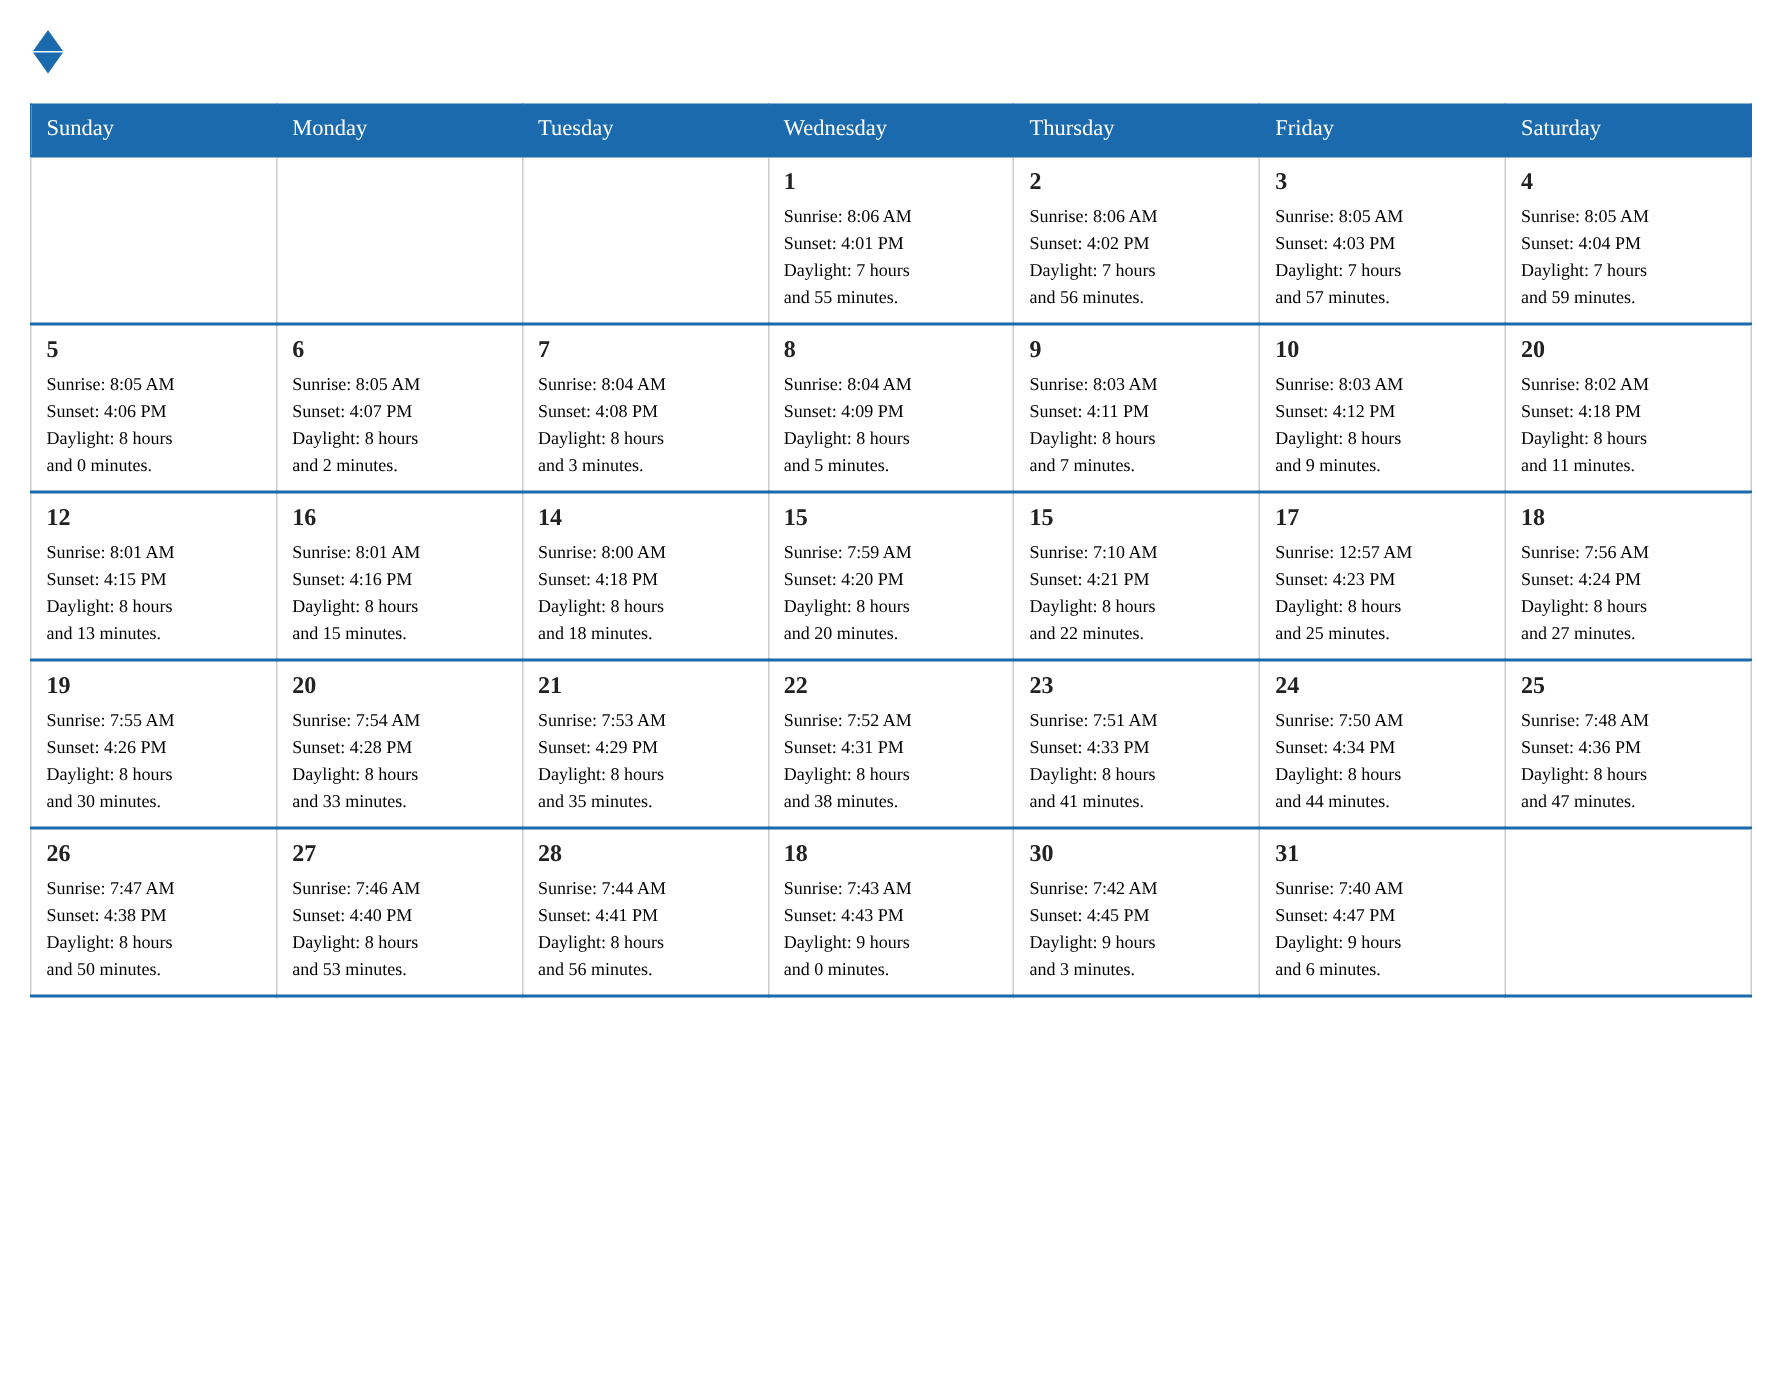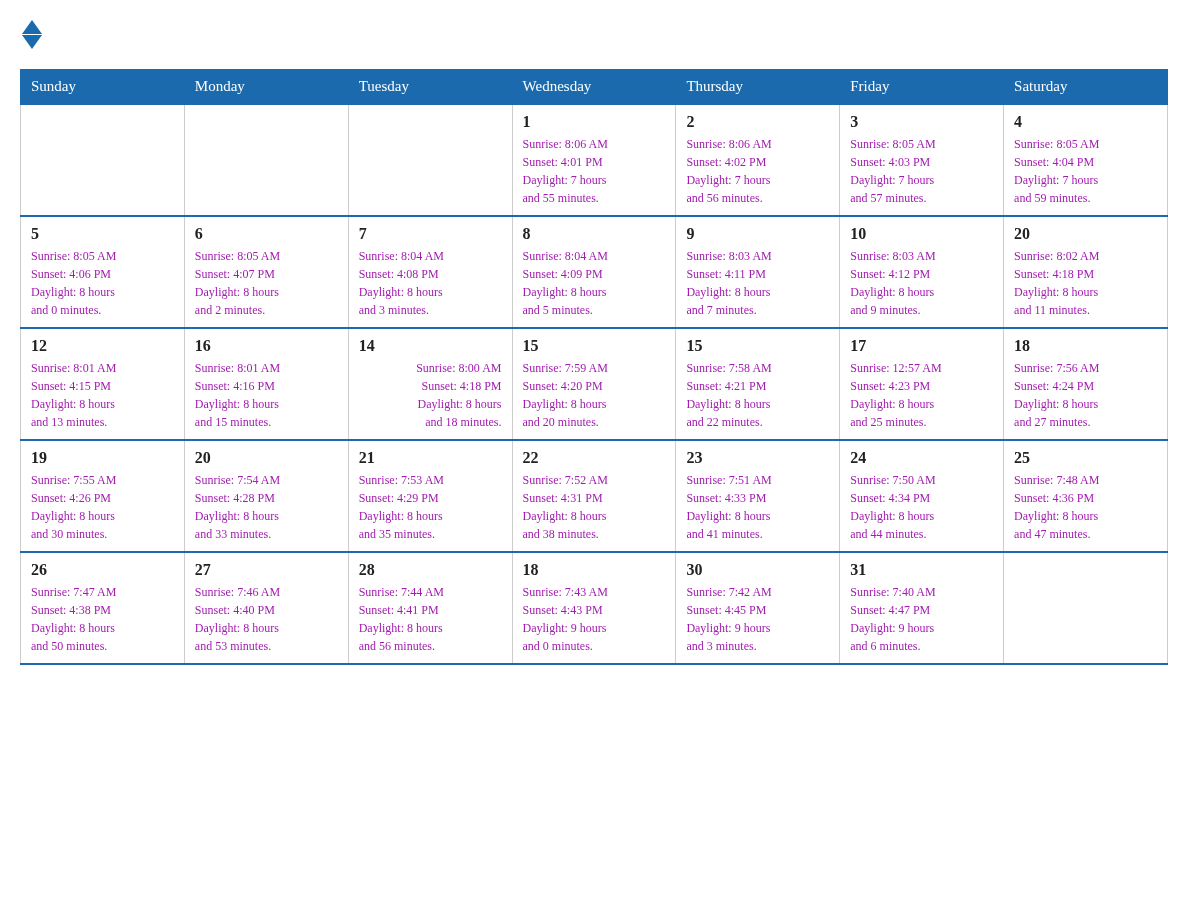--- a/index.html
+++ b/index.html
@@ -69,21 +69,21 @@
     }
     .day-number {
       font-size: 16px;
       font-weight: bold;
       color: #222;
       display: block;
       margin-bottom: 4px;
     }
     .day-info {
       font-size: 12px;
-      color: #a21caf;
+      color: #000000;
       line-height: 1.5;
     }
     .empty-cell {
       background: #fff;
     }
     tr {
       border-bottom: 2px solid #1a6aad;
     }
   </style>
 </head>
@@ -215,35 +215,35 @@
         </td>
         <td>
           <span class="day-number">16</span>
           <div class="day-info" style="white-space: pre-line;">Sunrise: 8:01 AM
 Sunset: 4:16 PM
 Daylight: 8 hours
 and 15 minutes.</div>
         </td>
         <td>
           <span class="day-number">14</span>
-          <div class="day-info" style="white-space: pre-line; text-align: right;">Sunrise: 8:00 AM
+          <div class="day-info" style="white-space: pre-line;">Sunrise: 8:00 AM
 Sunset: 4:18 PM
 Daylight: 8 hours
 and 18 minutes.</div>
         </td>
         <td>
           <span class="day-number">15</span>
           <div class="day-info" style="white-space: pre-line;">Sunrise: 7:59 AM
 Sunset: 4:20 PM
 Daylight: 8 hours
 and 20 minutes.</div>
         </td>
         <td>
           <span class="day-number">15</span>
-          <div class="day-info" style="white-space: pre-line;">Sunrise: 7:58 AM
+          <div class="day-info" style="white-space: pre-line;">Sunrise: 7:10 AM
 Sunset: 4:21 PM
 Daylight: 8 hours
 and 22 minutes.</div>
         </td>
         <td>
           <span class="day-number">17</span>
           <div class="day-info" style="white-space: pre-line;">Sunrise: 12:57 AM
 Sunset: 4:23 PM
 Daylight: 8 hours
 and 25 minutes.</div>

